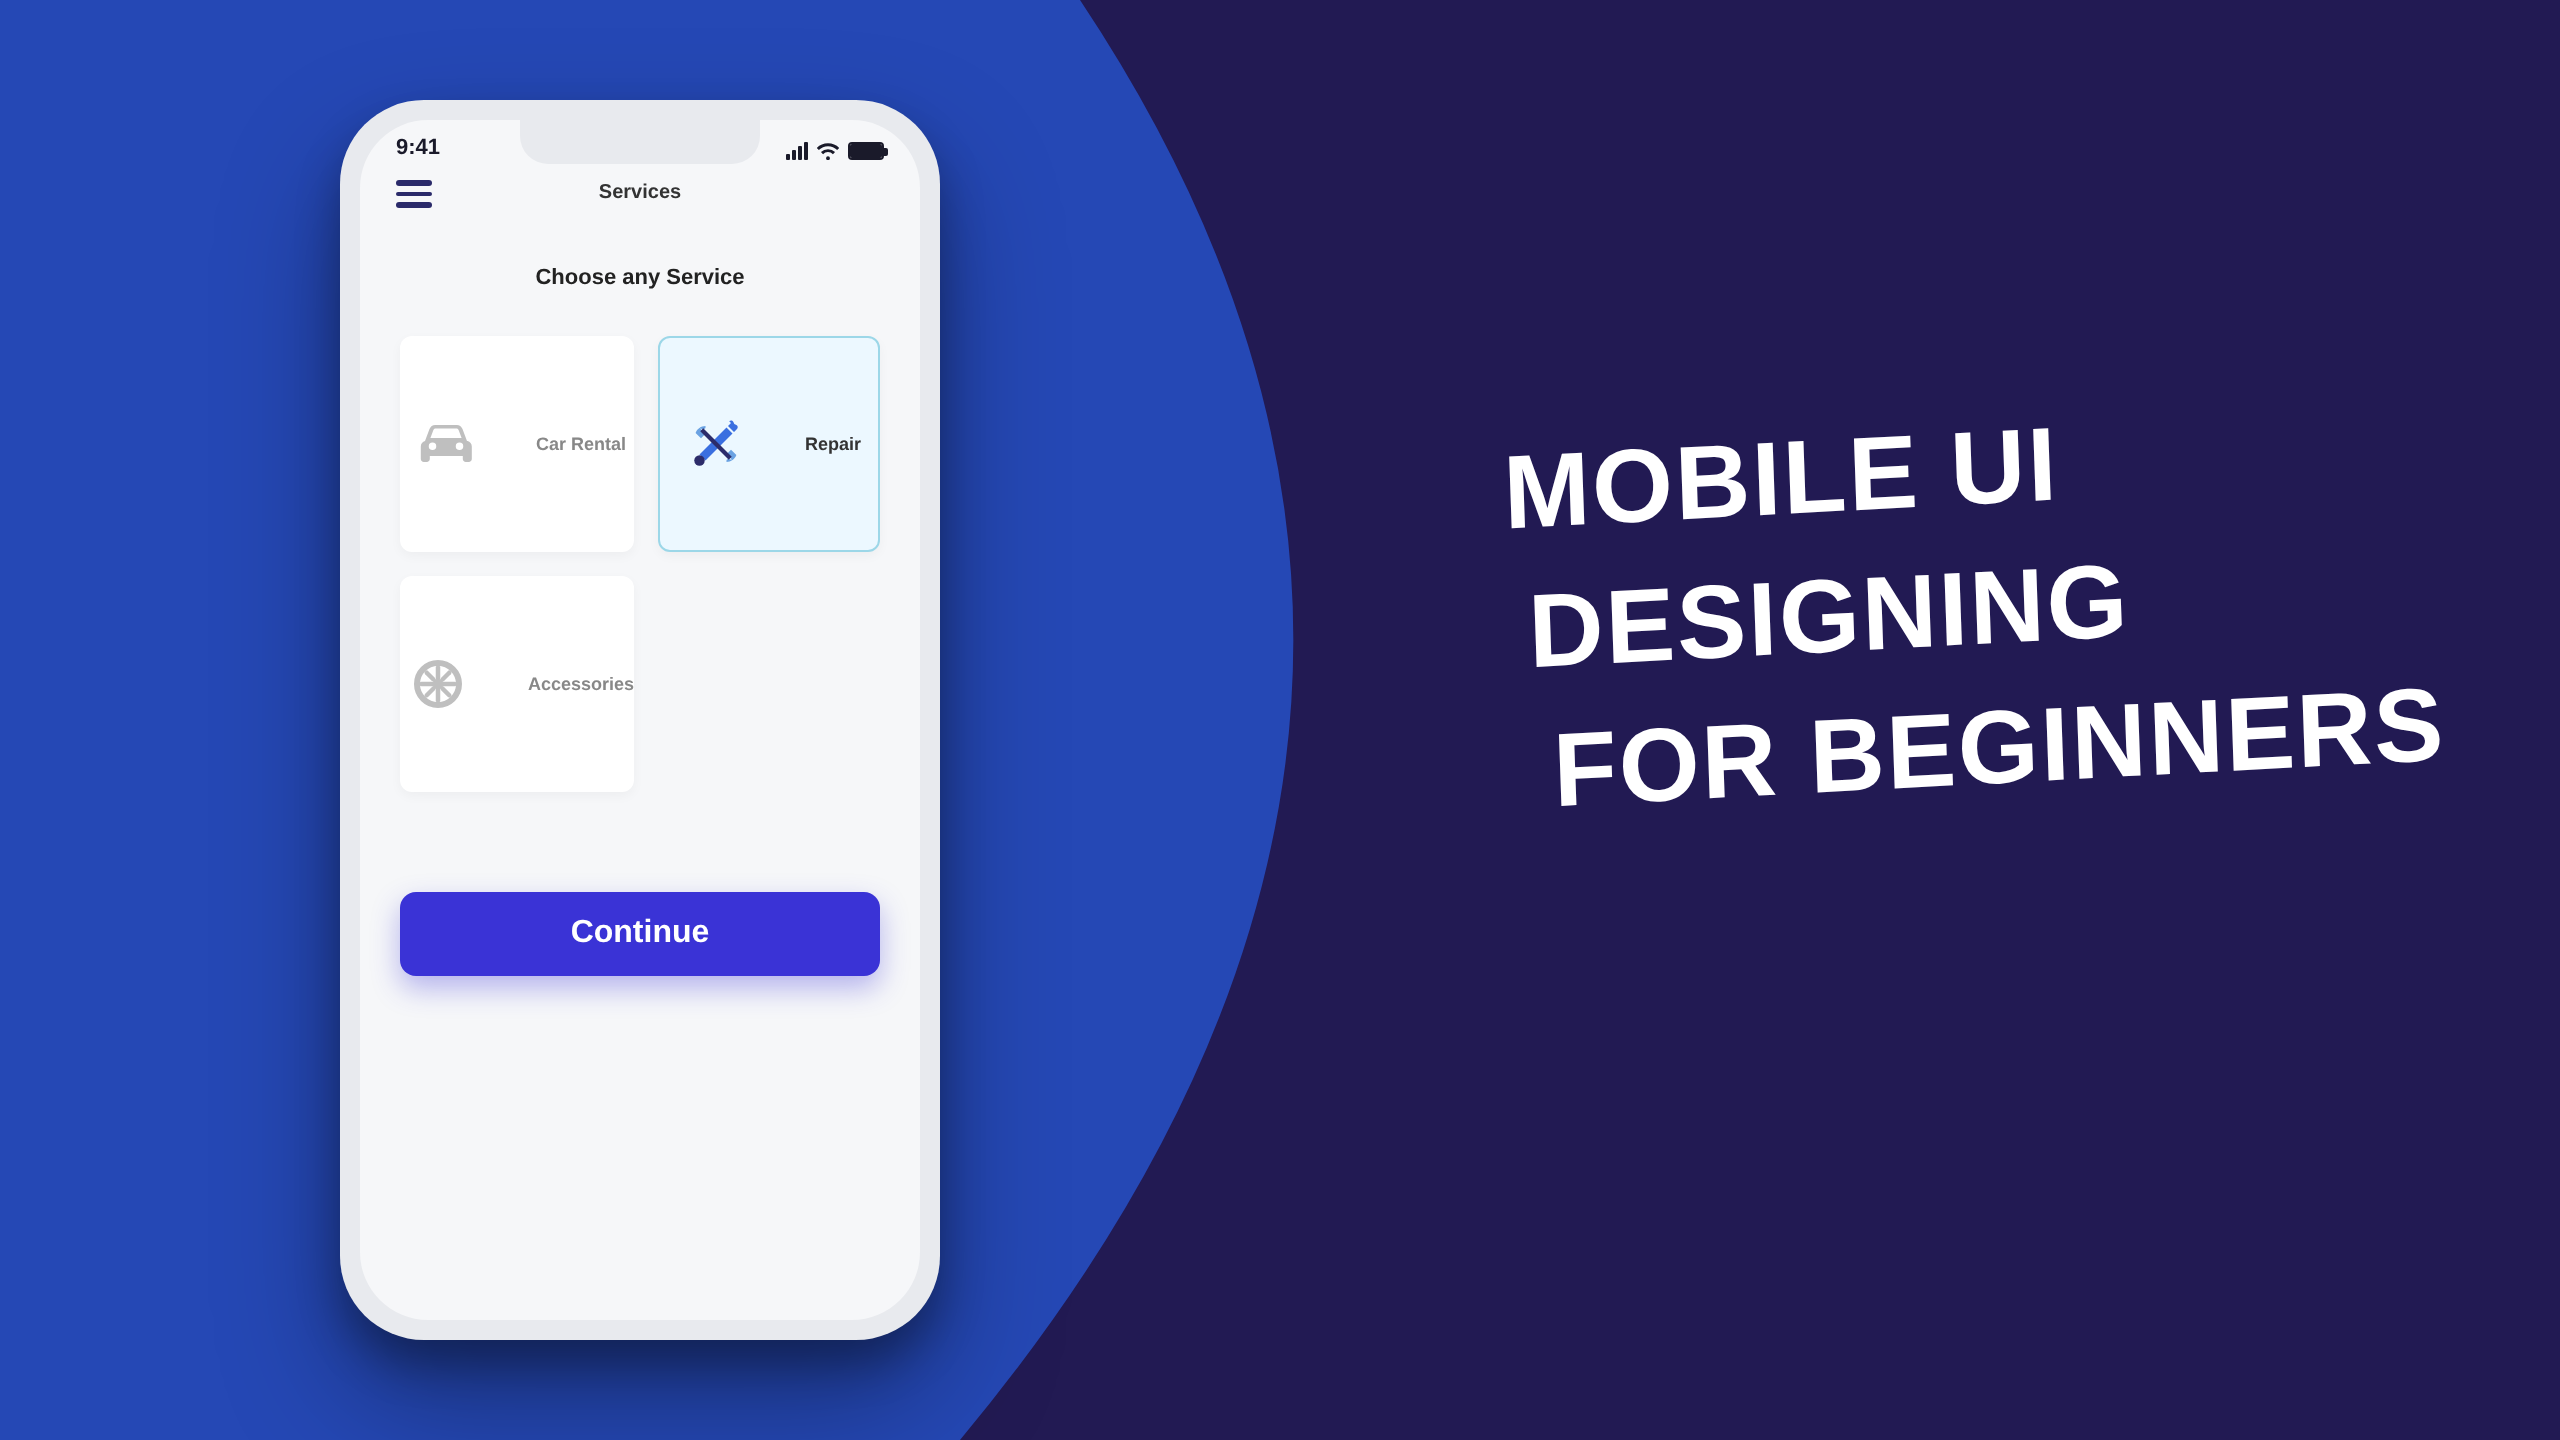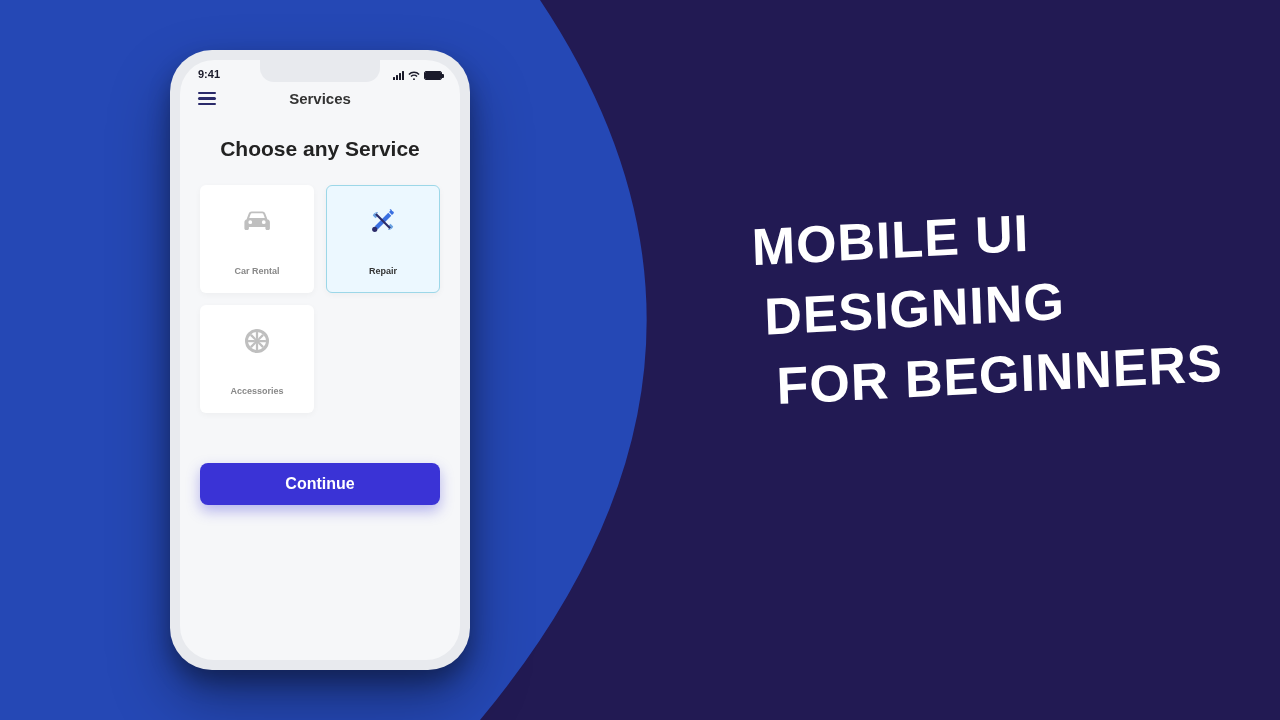--- a/index.html
+++ b/index.html
@@ -100,36 +100,36 @@
 .nav-bar {
   display: flex; align-items: center; padding: 6px 18px 10px;
 }
 .hamburger {
   display: flex; flex-direction: column; gap: 3px; width: 18px;
 }
 .hamburger span {
   height: 2.5px; background: #2a2a6a; border-radius: 2px;
 }
 .nav-title {
-  flex: 1; text-align: center; font-size: 15px; font-weight: 600; color: #333;
+  flex: 1; text-align: center; font-size: 10px; font-weight: 600; color: #333;
   margin-left: -18px;
 }
 
 .choose {
-  text-align: center; font-weight: 700; color: #222; font-size: 21px;
+  text-align: center; font-weight: 700; color: #222; font-size: 11px;
   line-height: 1.35; margin-top: 18px; padding: 0 20px;
 }
 
 .grid {
   display: grid; grid-template-columns: 1fr 1fr; gap: 12px;
   padding: 22px 20px 14px;
 }
 .card {
   background: #fff; border-radius: 6px; height: 108px;
-  display: flex; flex-direction: column; align-items: center; justify-content: center;
+  display: flex; flex-direction: row; align-items: center; justify-content: center;
   box-shadow: 0 2px 6px rgba(0,0,0,0.04);
   gap: 26px;
 }
 .card.selected {
   background: #ecf8ff;
   border: 1.5px solid #9cd7e8;
 }
 .card .icon {
   width: 38px; height: 38px; display: flex; align-items: center; justify-content: center;
 }

